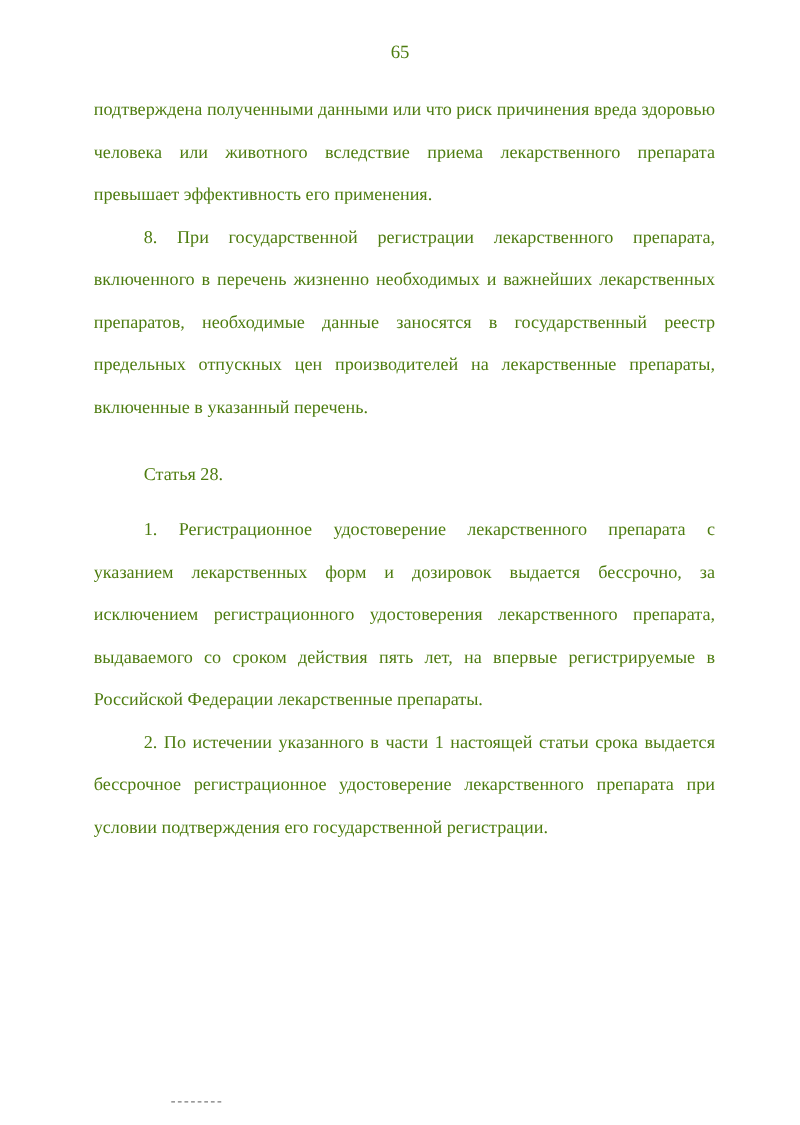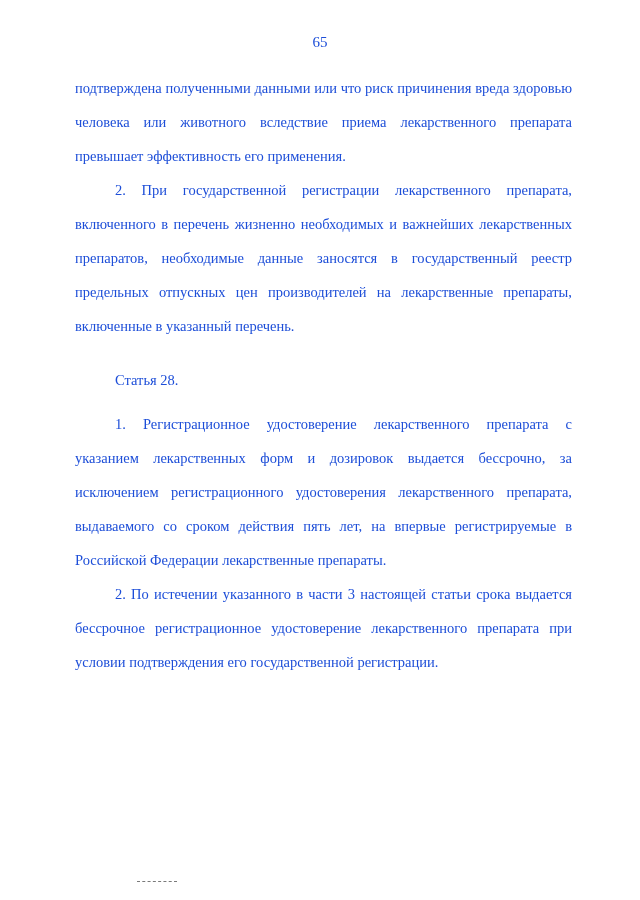--- a/index.html
+++ b/index.html
@@ -6,21 +6,21 @@
     margin: 0;
     padding: 0;
     background: #ffffff;
   }
   .page {
     position: relative;
     width: 640px;
     height: 900px;
     background: #ffffff;
     font-family: "Liberation Serif", serif;
-    color: #1d4ed8;
+    color: #4d7c0f;
     overflow: hidden;
     box-sizing: border-box;
   }
   .page-number {
     text-align: center;
     font-size: 15px;
     padding-top: 34px;
     margin-bottom: 20px;
   }
   .text-block {
@@ -66,27 +66,27 @@
 <body>
 
 <div class="page">
 
   <div class="page-number">65</div>
 
   <div class="text-block">
 
     <p class="body-para">подтверждена полученными данными или что риск причинения вреда здоровью человека или животного вследствие приема лекарственного препарата превышает эффективность его применения.</p>
 
-    <p class="body-para indent">2. При государственной регистрации лекарственного препарата, включенного в перечень жизненно необходимых и важнейших лекарственных препаратов, необходимые данные заносятся в государственный реестр предельных отпускных цен производителей на лекарственные препараты, включенные в указанный перечень.</p>
+    <p class="body-para indent">8. При государственной регистрации лекарственного препарата, включенного в перечень жизненно необходимых и важнейших лекарственных препаратов, необходимые данные заносятся в государственный реестр предельных отпускных цен производителей на лекарственные препараты, включенные в указанный перечень.</p>
 
     <div class="article-heading">
       <span class="article-label">Статья 28.</span>
     </div>
 
     <p class="body-para indent">1. Регистрационное удостоверение лекарственного препарата с указанием лекарственных форм и дозировок выдается бессрочно, за исключением регистрационного удостоверения лекарственного препарата, выдаваемого со сроком действия пять лет, на впервые регистрируемые в Российской Федерации лекарственные препараты.</p>
 
-    <p class="body-para indent">2. По истечении указанного в части 3 настоящей статьи срока выдается бессрочное регистрационное удостоверение лекарственного препарата при условии подтверждения его государственной регистрации.</p>
+    <p class="body-para indent">2. По истечении указанного в части 1 настоящей статьи срока выдается бессрочное регистрационное удостоверение лекарственного препарата при условии подтверждения его государственной регистрации.</p>
 
   </div>
 
   <div class="bottom-mark"></div>
 
 </div>
 
 </body></html>

